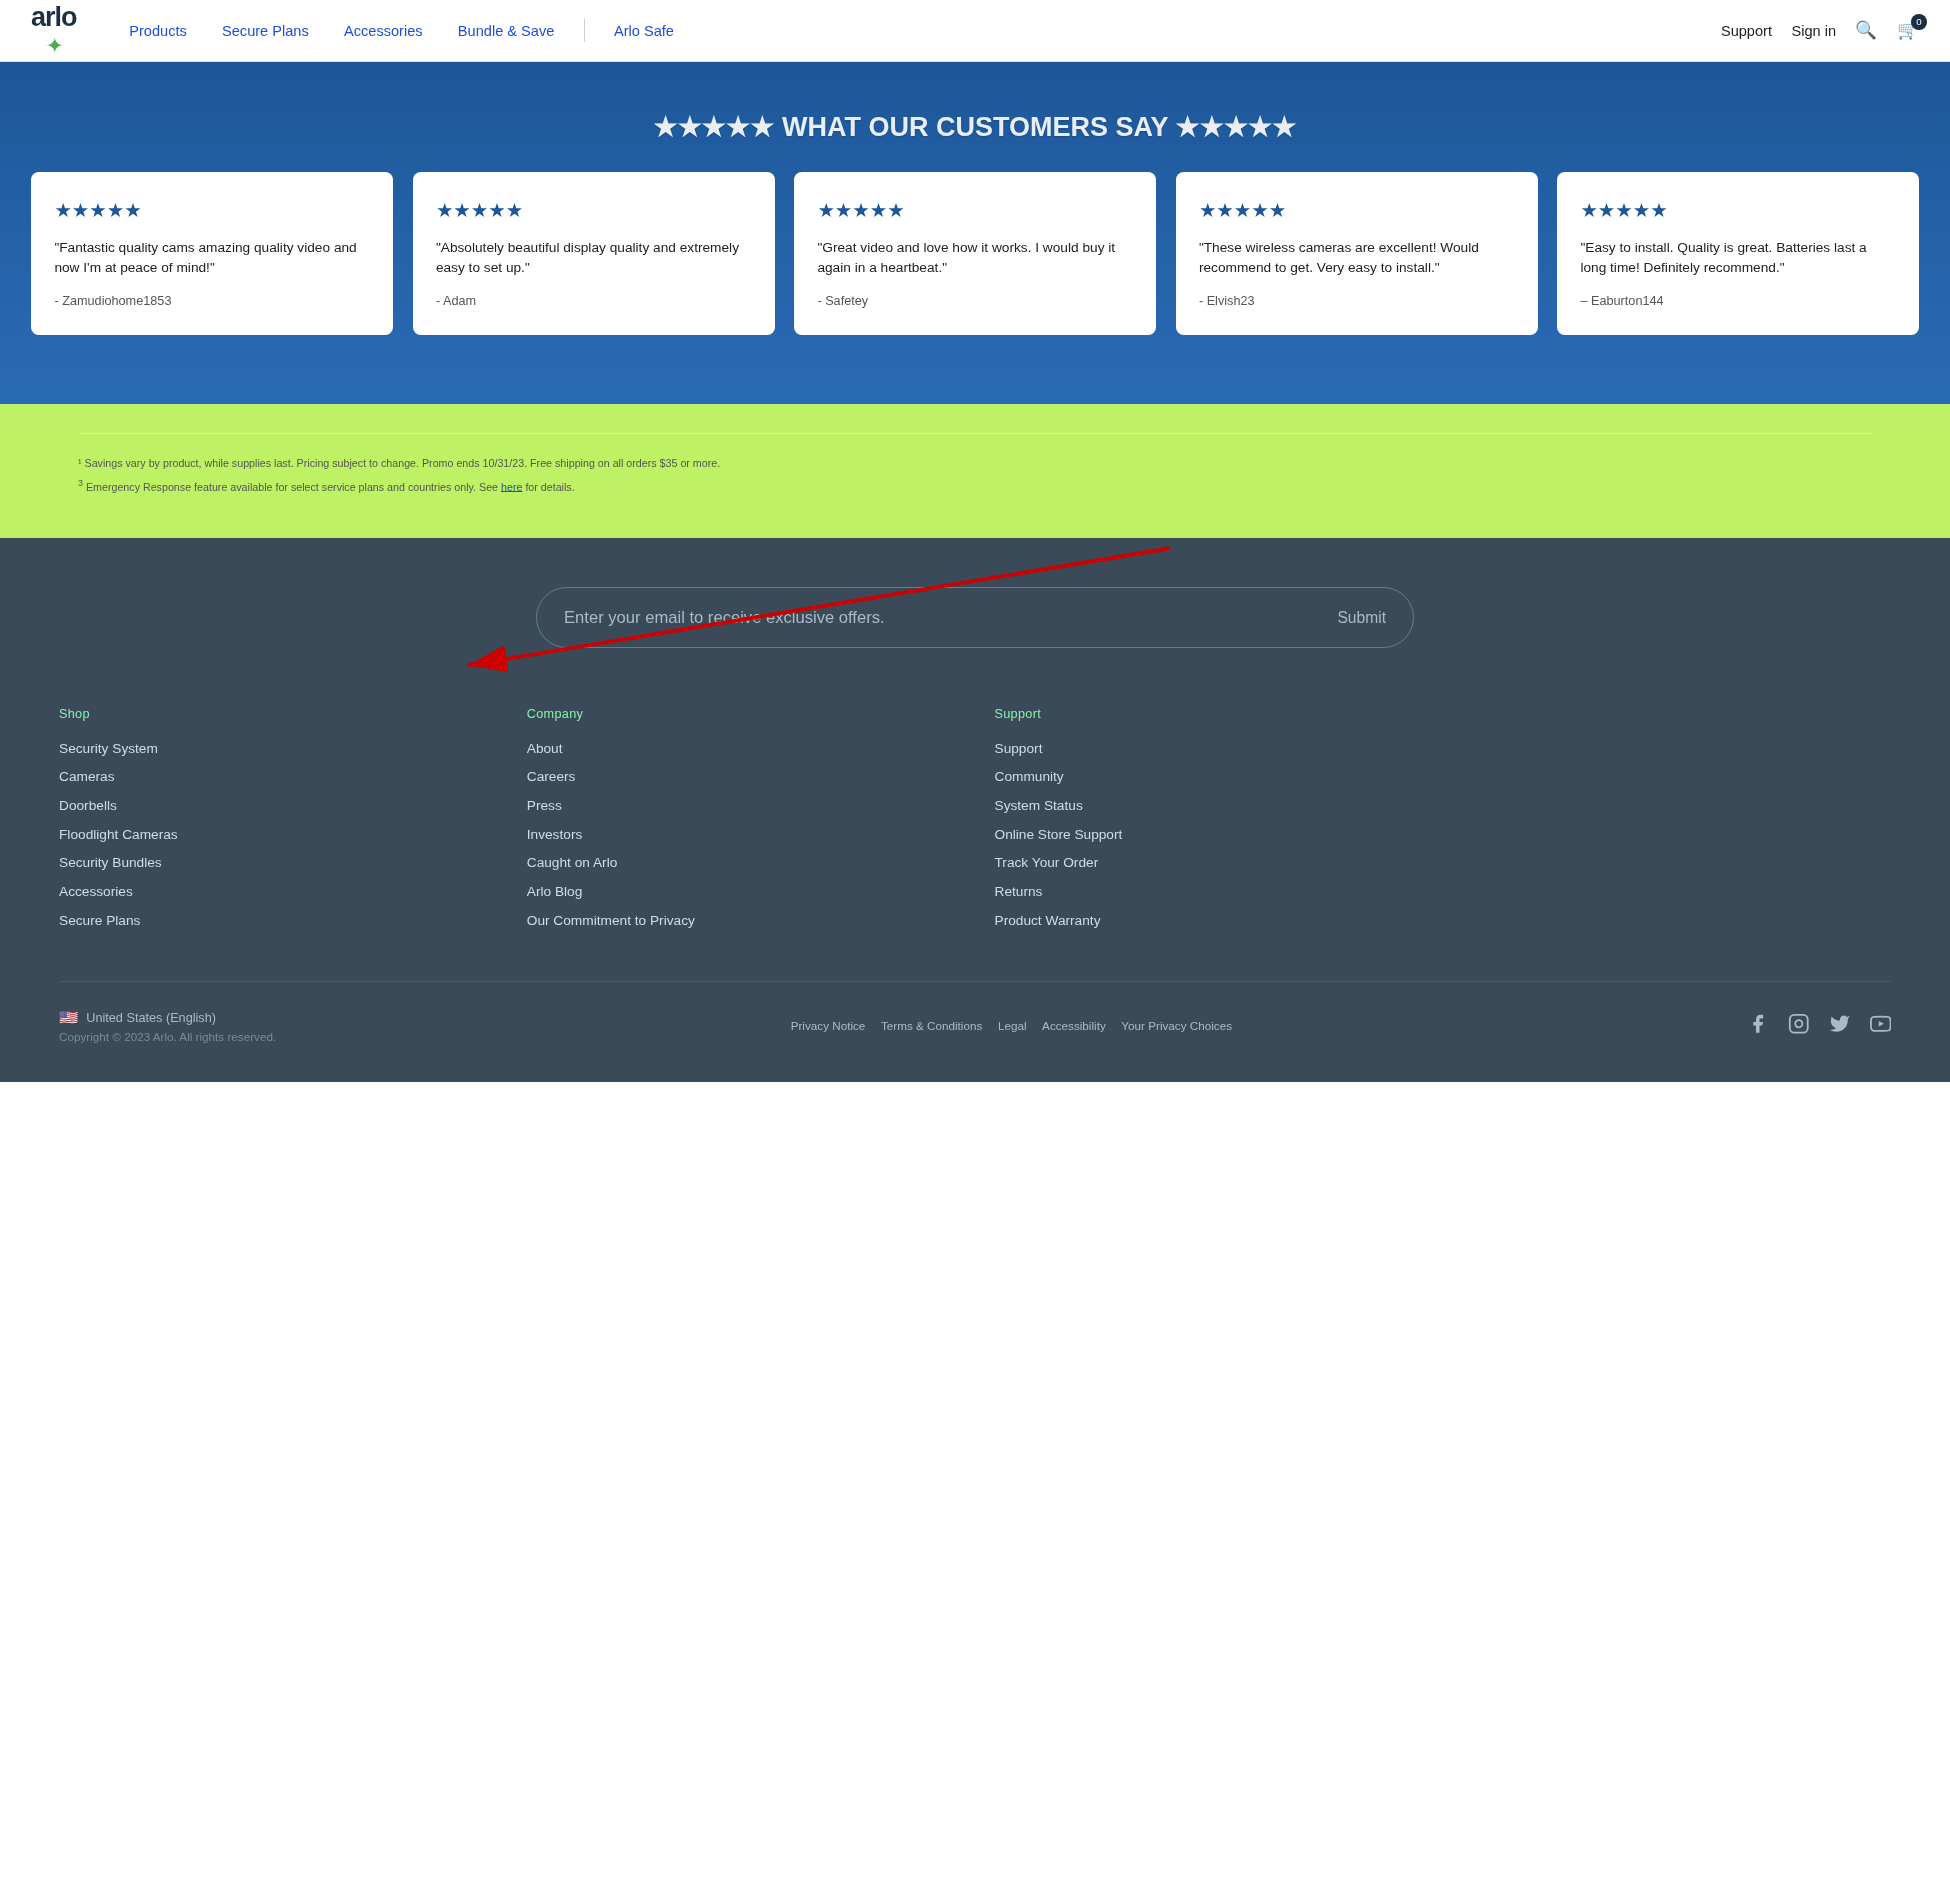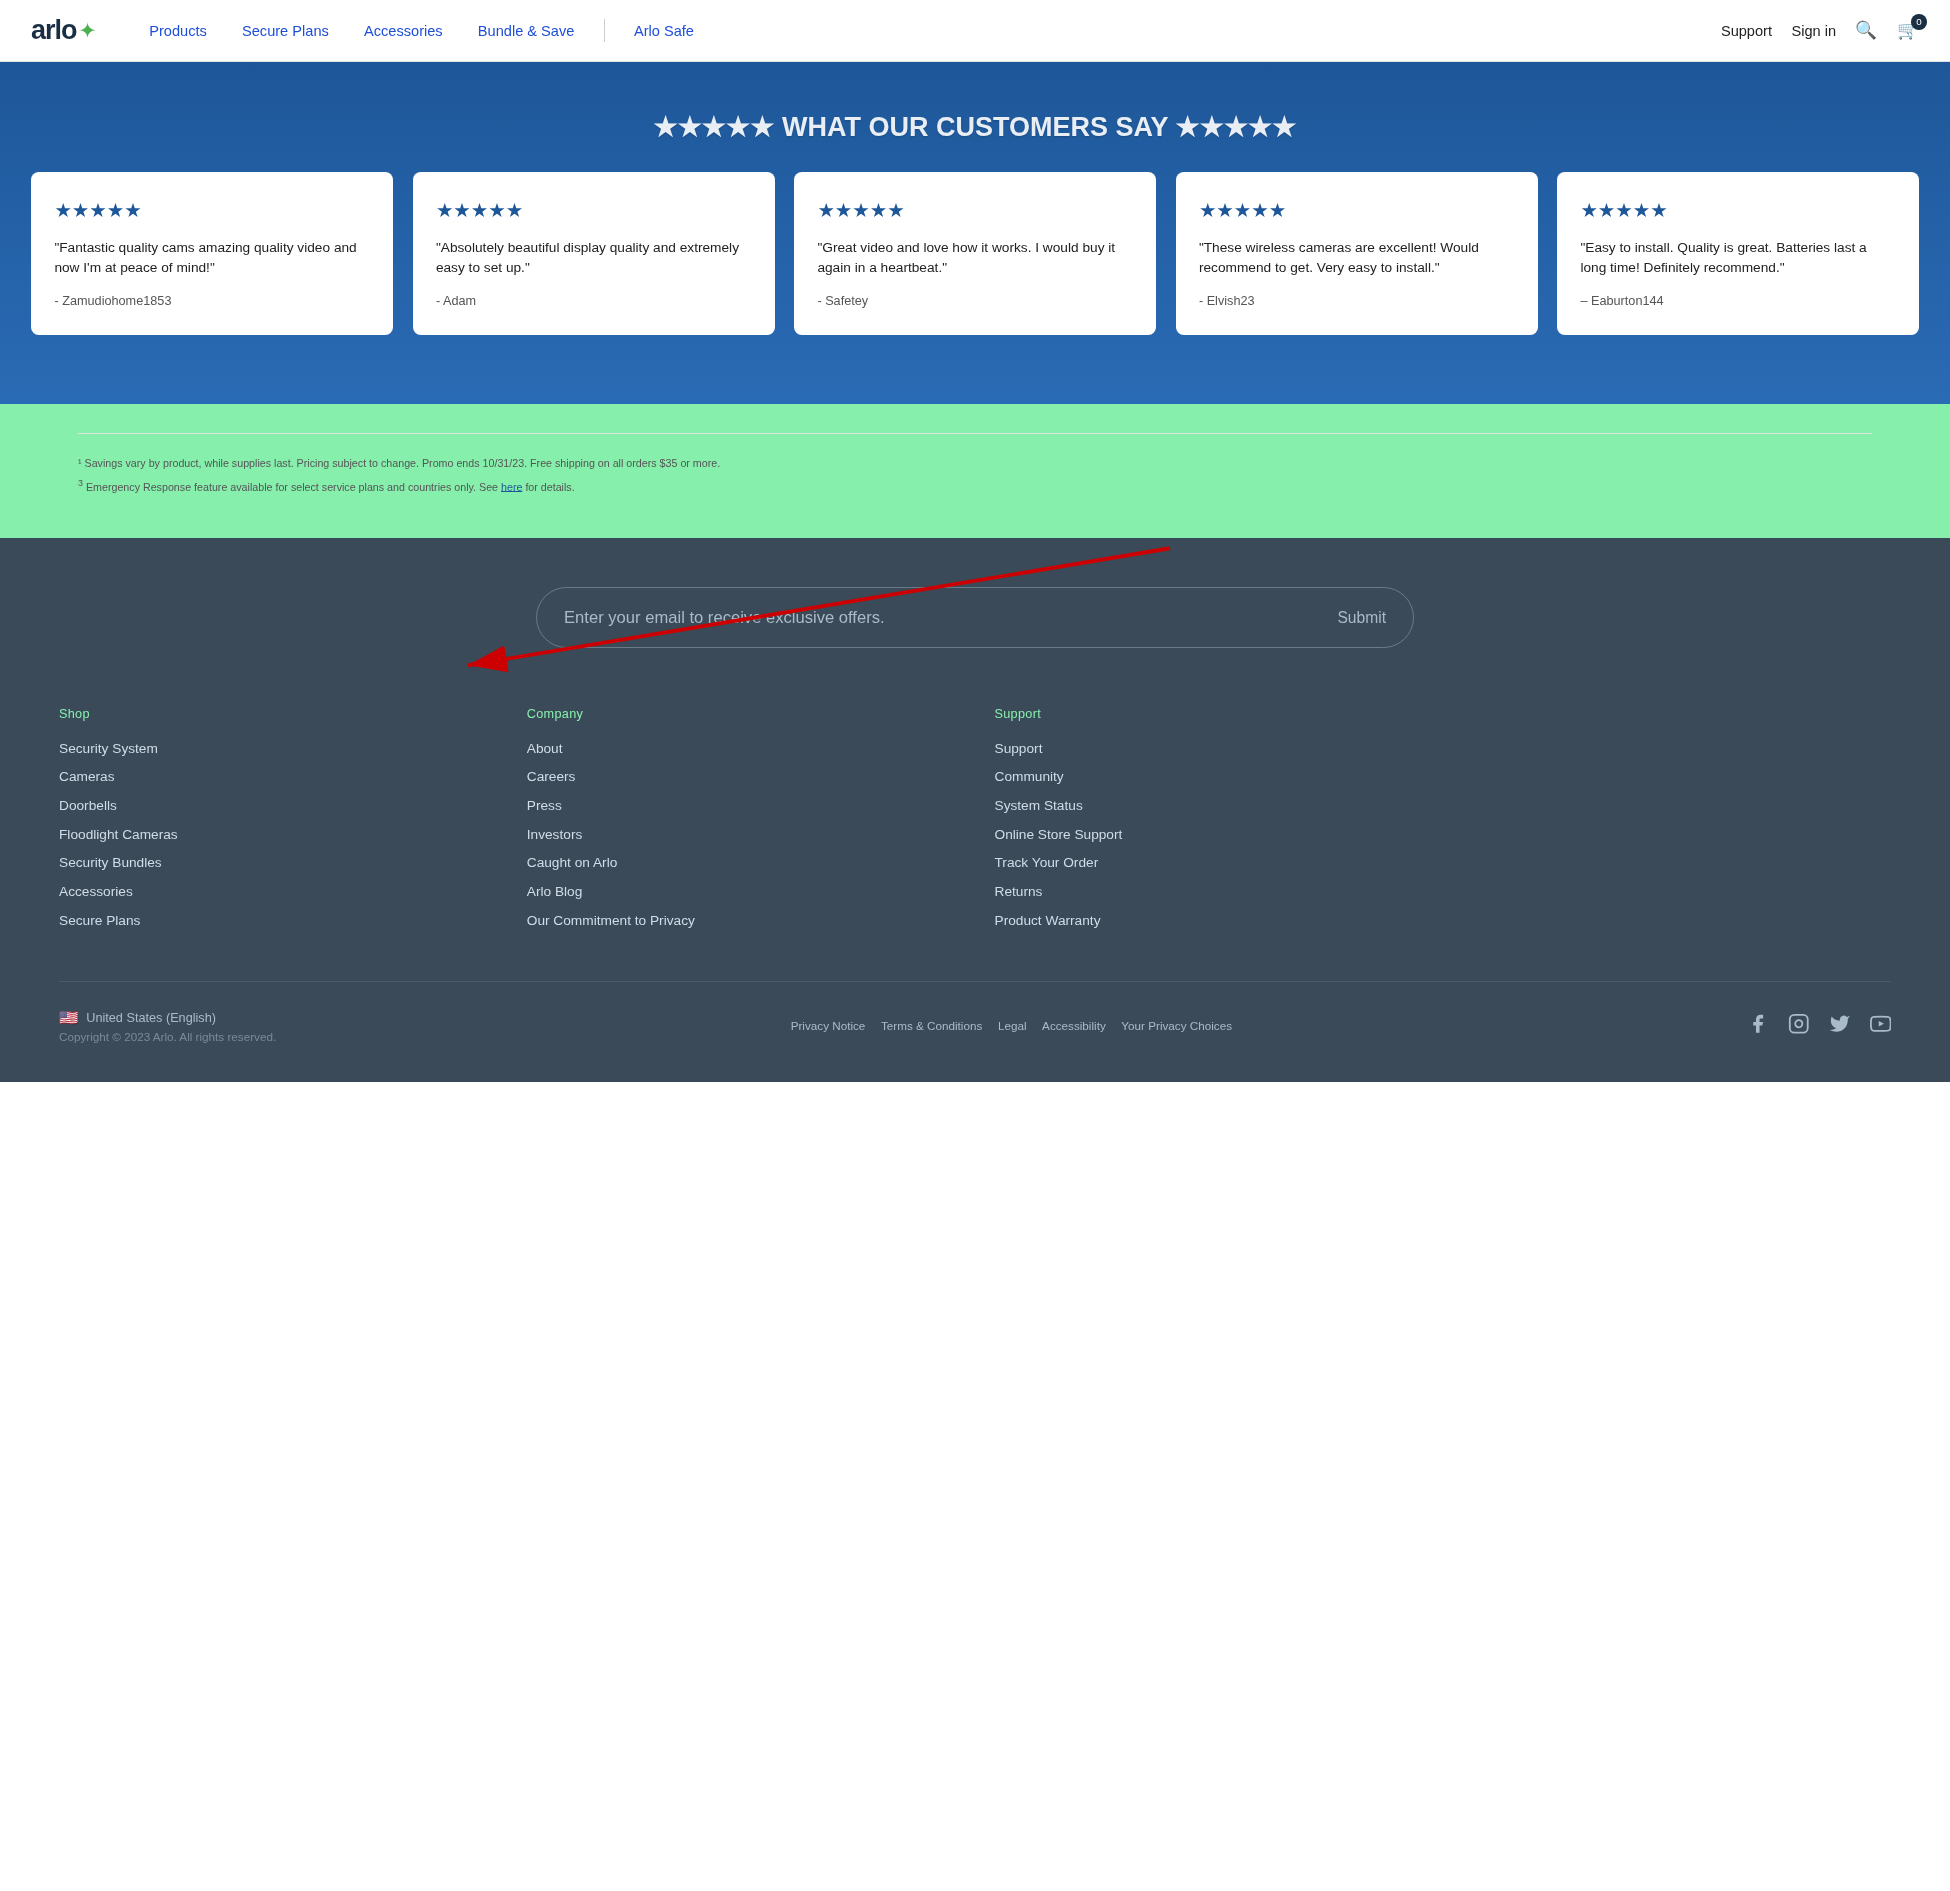--- a/index.html
+++ b/index.html
@@ -5,21 +5,21 @@
     * { margin: 0; padding: 0; box-sizing: border-box; }
     body { font-family: -apple-system, BlinkMacSystemFont, 'Segoe UI', Arial, sans-serif; background: #fff; }
 
     
     .navbar {
       position: fixed; top: 0; left: 0; right: 0; z-index: 100;
       background: #fff; border-bottom: 1px solid #e0e0e0;
       display: flex; align-items: center; padding: 0 31px; height: 62px;
     }
     .navbar-logo {
-      display: flex; align-items: center; margin-right: 39px;
+      display: flex; align-items: center; margin-right: 39px; flex-direction: column;
     }
     .logo-text {
       font-size: 27px; font-weight: 700; color: #1a2e44; letter-spacing: -1px;
     }
     .logo-leaf {
       color: #4caf50; font-size: 21.5px; margin-left: 2px;
     }
     .navbar-nav {
       display: flex; align-items: center; gap: 7.8px; flex: 1;
     }
@@ -56,21 +56,21 @@
     .review-card {
       background: #fff; border-radius: 7.8px; padding: 27px 23.4px;
       flex: 0 0 calc(20% - 15.6px); min-width: 195px;
     }
     .stars { color: #1e5799; font-size: 19.5px; margin-bottom: 15.6px; }
     .review-text { font-size: 13.7px; color: #222; line-height: 1.5; margin-bottom: 15.6px; }
     .review-author { font-size: 12.7px; color: #555; }
 
     
     .disclaimers-section {
-      background: #86efac; padding: 29px 78px 39px;
+      background: #bef264; padding: 29px 78px 39px;
     }
     .disclaimer-hr { border: none; border-top: 1px solid #e0e0e0; margin-bottom: 19.5px; }
     .disclaimer-text { font-size: 10.7px; color: #555; line-height: 1.7; margin-bottom: 3.9px; }
     .disclaimer-text a { color: #1e5799; text-decoration: underline; }
 
     
     .email-section {
       background: #3a4a58; padding: 49px 59px;
     }
     .email-form-wrapper {

